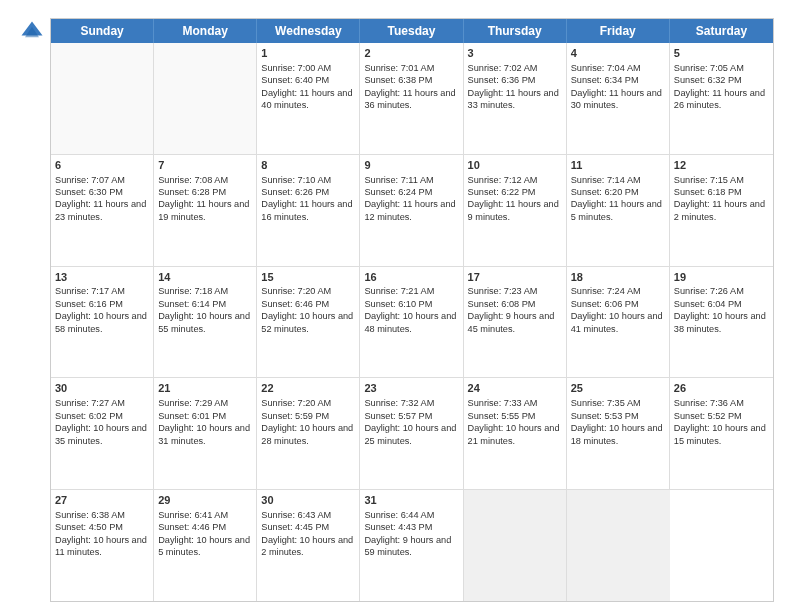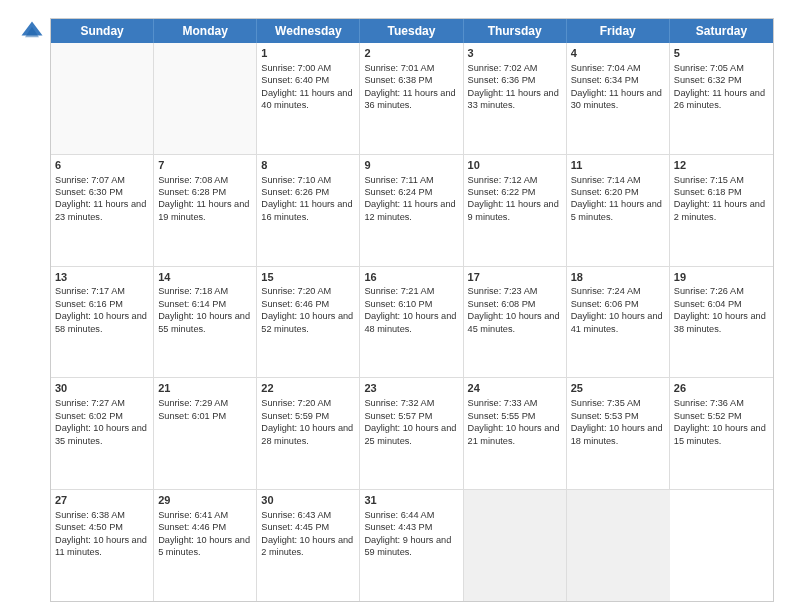--- a/index.html
+++ b/index.html
@@ -154,27 +154,27 @@
           <div class="cal-cell"><span class="day-num">9</span><span>Sunrise: 7:11 AM</span><br><span>Sunset: 6:24 PM</span><br><span>Daylight: 11 hours and 12 minutes.</span><br></div>
           <div class="cal-cell"><span class="day-num">10</span><span>Sunrise: 7:12 AM</span><br><span>Sunset: 6:22 PM</span><br><span>Daylight: 11 hours and 9 minutes.</span><br></div>
           <div class="cal-cell"><span class="day-num">11</span><span>Sunrise: 7:14 AM</span><br><span>Sunset: 6:20 PM</span><br><span>Daylight: 11 hours and 5 minutes.</span><br></div>
           <div class="cal-cell"><span class="day-num">12</span><span>Sunrise: 7:15 AM</span><br><span>Sunset: 6:18 PM</span><br><span>Daylight: 11 hours and 2 minutes.</span><br></div>
         </div>
         <div class="cal-row">
           <div class="cal-cell"><span class="day-num">13</span><span>Sunrise: 7:17 AM</span><br><span>Sunset: 6:16 PM</span><br><span>Daylight: 10 hours and 58 minutes.</span><br></div>
           <div class="cal-cell"><span class="day-num">14</span><span>Sunrise: 7:18 AM</span><br><span>Sunset: 6:14 PM</span><br><span>Daylight: 10 hours and 55 minutes.</span><br></div>
           <div class="cal-cell"><span class="day-num">15</span><span>Sunrise: 7:20 AM</span><br><span>Sunset: 6:46 PM</span><br><span>Daylight: 10 hours and 52 minutes.</span><br></div>
           <div class="cal-cell"><span class="day-num">16</span><span>Sunrise: 7:21 AM</span><br><span>Sunset: 6:10 PM</span><br><span>Daylight: 10 hours and 48 minutes.</span><br></div>
-          <div class="cal-cell"><span class="day-num">17</span><span>Sunrise: 7:23 AM</span><br><span>Sunset: 6:08 PM</span><br><span>Daylight: 10 hours and 45 minutes.</span><br></div>
+          <div class="cal-cell"><span class="day-num">17</span><span>Sunrise: 7:23 AM</span><br><span>Sunset: 6:08 PM</span><br><span>Daylight: 9 hours and 45 minutes.</span><br></div>
           <div class="cal-cell"><span class="day-num">18</span><span>Sunrise: 7:24 AM</span><br><span>Sunset: 6:06 PM</span><br><span>Daylight: 10 hours and 41 minutes.</span><br></div>
           <div class="cal-cell"><span class="day-num">19</span><span>Sunrise: 7:26 AM</span><br><span>Sunset: 6:04 PM</span><br><span>Daylight: 10 hours and 38 minutes.</span><br></div>
         </div>
         <div class="cal-row">
           <div class="cal-cell"><span class="day-num">30</span><span>Sunrise: 7:27 AM</span><br><span>Sunset: 6:02 PM</span><br><span>Daylight: 10 hours and 35 minutes.</span><br></div>
-          <div class="cal-cell"><span class="day-num">21</span><span>Sunrise: 7:29 AM</span><br><span>Sunset: 6:01 PM</span><br><br></div>
+          <div class="cal-cell"><span class="day-num">21</span><span>Sunrise: 7:29 AM</span><br><span>Sunset: 6:01 PM</span><br><span>Daylight: 10 hours and 31 minutes.</span><br></div>
           <div class="cal-cell"><span class="day-num">22</span><span>Sunrise: 7:20 AM</span><br><span>Sunset: 5:59 PM</span><br><span>Daylight: 10 hours and 28 minutes.</span><br></div>
           <div class="cal-cell"><span class="day-num">23</span><span>Sunrise: 7:32 AM</span><br><span>Sunset: 5:57 PM</span><br><span>Daylight: 10 hours and 25 minutes.</span><br></div>
           <div class="cal-cell"><span class="day-num">24</span><span>Sunrise: 7:33 AM</span><br><span>Sunset: 5:55 PM</span><br><span>Daylight: 10 hours and 21 minutes.</span><br></div>
           <div class="cal-cell"><span class="day-num">25</span><span>Sunrise: 7:35 AM</span><br><span>Sunset: 5:53 PM</span><br><span>Daylight: 10 hours and 18 minutes.</span><br></div>
           <div class="cal-cell"><span class="day-num">26</span><span>Sunrise: 7:36 AM</span><br><span>Sunset: 5:52 PM</span><br><span>Daylight: 10 hours and 15 minutes.</span><br></div>
         </div>
         <div class="cal-row">
           <div class="cal-cell"><span class="day-num">27</span><span>Sunrise: 6:38 AM</span><br><span>Sunset: 4:50 PM</span><br><span>Daylight: 10 hours and 11 minutes.</span><br></div>
           <div class="cal-cell"><span class="day-num">29</span><span>Sunrise: 6:41 AM</span><br><span>Sunset: 4:46 PM</span><br><span>Daylight: 10 hours and 5 minutes.</span><br></div>
           <div class="cal-cell"><span class="day-num">30</span><span>Sunrise: 6:43 AM</span><br><span>Sunset: 4:45 PM</span><br><span>Daylight: 10 hours and 2 minutes.</span><br></div>

